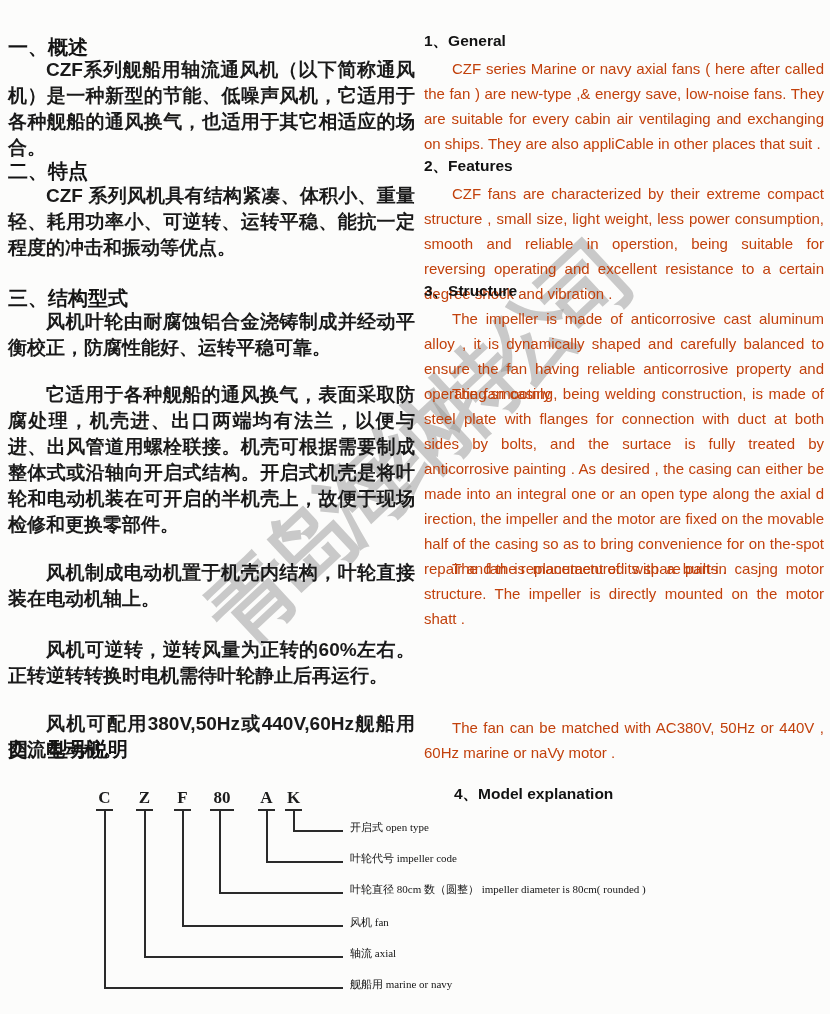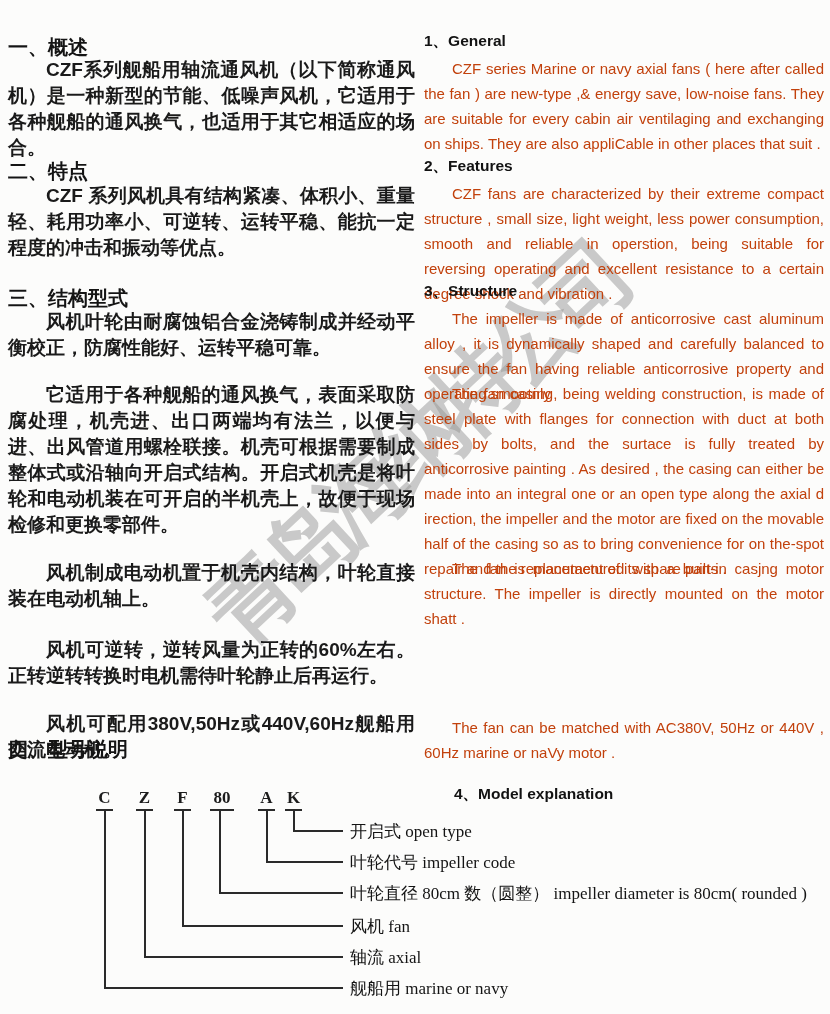--- a/index.html
+++ b/index.html
@@ -90,21 +90,21 @@
   .hline {
     position: absolute;
     height: 2px;
     background: #2a2a2a;
   }
   .dg-label {
     position: absolute;
     left: 350px;
     font-family: "Liberation Serif", serif;
     font-weight: 500;
-    font-size: 17px;
+    font-size: 11px;
     color: #141414;
     white-space: nowrap;
   }
 </style>
 </head>
 <body>
 
 <div class="page">
 
   <div class="watermark">青岛海纳特公司</div>

